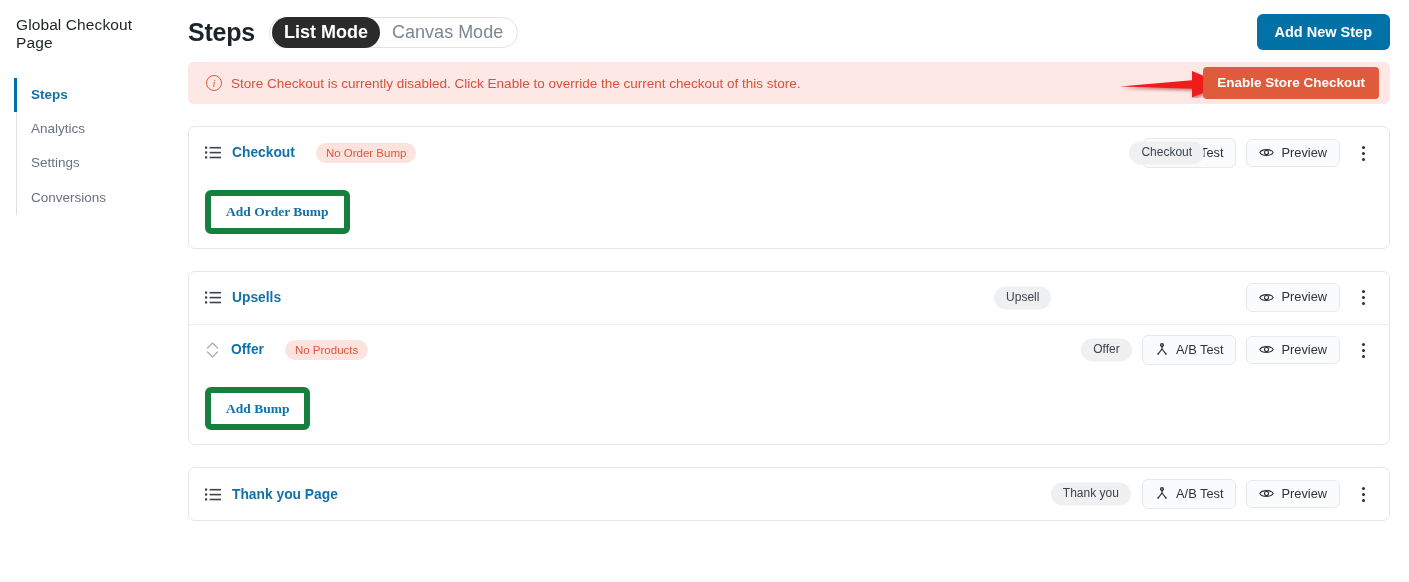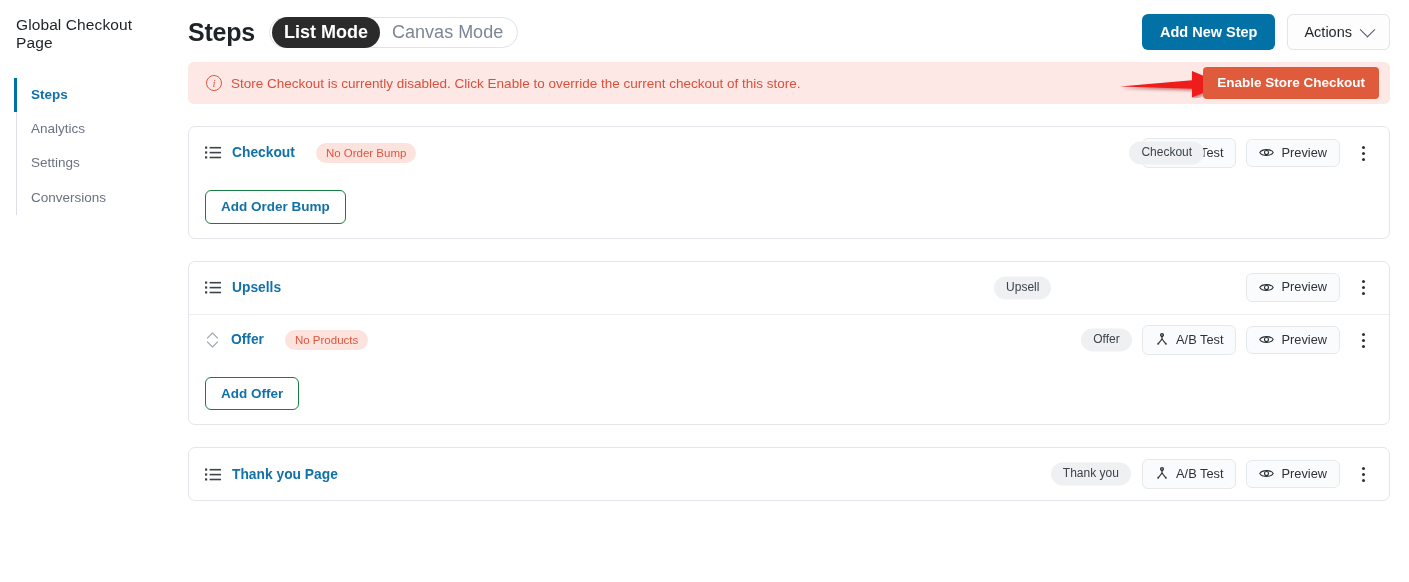--- a/index.html
+++ b/index.html
@@ -275,28 +275,28 @@
     cursor: pointer;
     margin-left: 2px;
   }
   .kebab i { width: 3px; height: 3px; background: #2c3338; border-radius: 50%; display: block; }
 
   .card-foot {
     padding: 11px 16px 14px 16px;
   }
   .btn-outline {
     background: #fff;
-    border: 1px solid #15803d;
+    border: 6px solid #15803d;
     color: #1271a8;
     border-radius: 6px;
     font-size: 13.5px;
     font-weight: 700;
     padding: 9px 15px;
     cursor: pointer;
-    font-family: Liberation Sans, sans-serif;
+    font-family: Liberation Serif, serif;
     line-height: 1;
   }
 </style>
 </head>
 <body>
 
 <div class="page">
 
   <aside class="sidebar">
     <div class="sidebar-title">Global Checkout Page</div>
@@ -321,24 +321,20 @@
     <div class="topbar">
       <div class="page-title">Steps</div>
 
       <div class="mode-toggle">
         <div class="mode-opt active">List Mode</div>
         <div class="mode-opt">Canvas Mode</div>
       </div>
 
       <div class="topbar-right">
         <button class="btn-primary">Add New Step</button>
-        <button class="btn-actions">
-          <span>Actions</span>
-          <span class="chev-down"></span>
-        </button>
       </div>
     </div>
 
     <div class="notice">
       <span class="notice-icon">i</span>
       <span class="notice-text">Store Checkout is currently disabled. Click Enable to override the current checkout of this store.</span>
       <button class="btn-enable">Enable Store Checkout</button>
 
       <svg class="arrow" viewBox="0 0 104 28">
         <defs>
@@ -463,21 +459,21 @@
           </button>
           <div class="kebab">
               <i></i>
               <i></i>
               <i></i>
             </div>
         </div>
       </div>
 
       <div class="card-foot">
-        <button class="btn-outline">Add Offer</button>
+        <button class="btn-outline">Add Bump</button>
       </div>
     </div>
 
     <div class="card">
       <div class="step-row">
         <div class="row-lead">
           <svg class="icon-list" viewBox="0 0 16 13">
             <rect x="0" y="0.5" width="2.2" height="2.2" fill="#3c434a"></rect>
             <rect x="4.6" y="0.9" width="11.4" height="1.6" fill="#3c434a"></rect>
             <rect x="0" y="5.4" width="2.2" height="2.2" fill="#3c434a"></rect>

